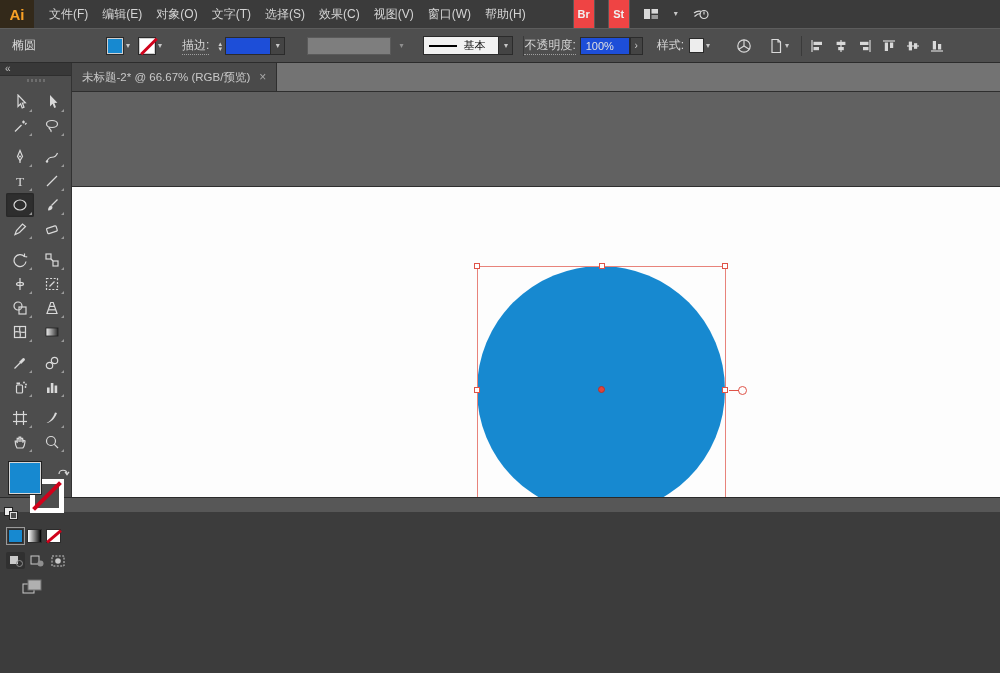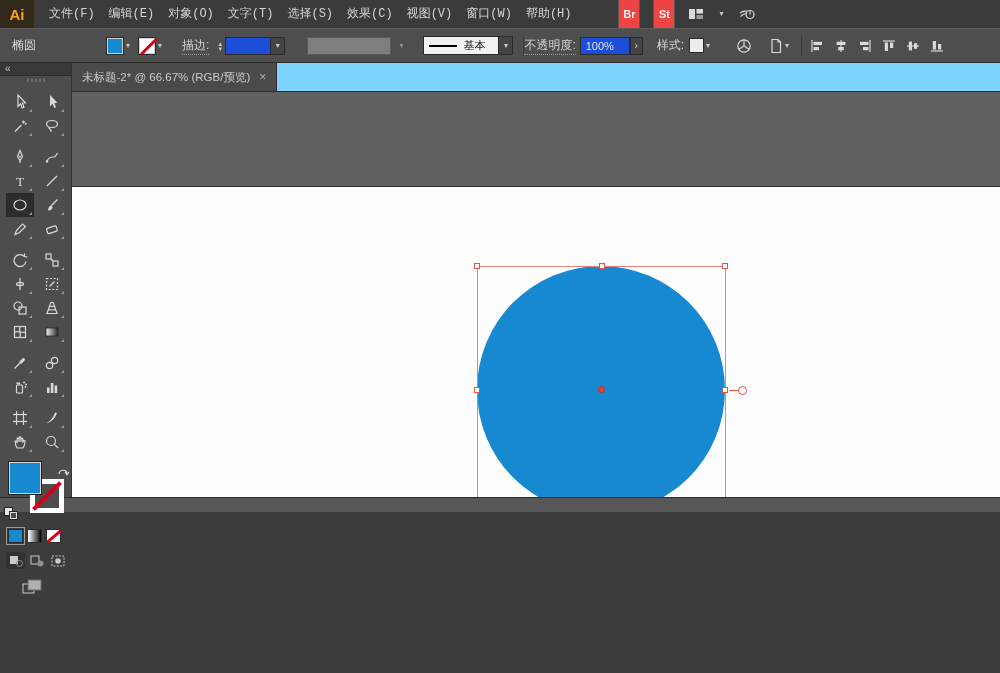--- a/index.html
+++ b/index.html
@@ -10,21 +10,21 @@
     background:#3c3c3c; -webkit-font-smoothing:antialiased;
   }
   .app { position:relative; width:1000px; height:512px; display:flex; flex-direction:column; }
 
   
   .menubar { flex:0 0 28px; height:28px; background:#3b3b3b; display:flex; align-items:center;
              color:#d4d4d4; font-size:12px; }
   .logo { width:34px; height:28px; background:#33291a; color:#f9a126; font-weight:bold;
           font-size:15px; display:flex; align-items:center; justify-content:center; }
   #menu { display:flex; margin-left:8px; }
-  #menu .mi { padding:0 7px; line-height:28px; white-space:nowrap; cursor:default;font-family:Liberation Mono, monospace; }
+  #menu .mi { padding:0 7px; line-height:28px; white-space:nowrap; cursor:default; }
   .menubar-right { display:flex; align-items:center; gap:13px; margin-left:40px; }
   .appbtn { min-width:22px; height:18px; background:#ef4444; border-radius:3px; font-size:11px;
             font-weight:bold; color:#f0f0f0; display:flex; align-items:center; justify-content:center;
             padding:16px 3px; border:1px solid #585858; }
   .chev { color:#c7c7c7; font-size:8px; line-height:1; padding:0 2px; }
   .chev.dis { color:#8f8f8f; }
 
   
   .optionsbar { flex:0 0 35px; height:35px; background:#4e4e4e; border-top:1px solid #5d5d5d;
                 border-bottom:1px solid #2c2c2c; display:flex; align-items:center;
@@ -92,21 +92,21 @@
   .cbtn.none { background:#fff; }
   .cbtn.none::after { content:""; position:absolute; left:-2px; top:5px; width:18px; height:3px;
                       background:#d0021b; transform:rotate(-40deg); }
   .modes { display:flex; gap:2px; margin:9px 0 0 6px; }
   .mode { width:19px; height:17px; display:flex; align-items:center; justify-content:center; border-radius:2px; }
   .mode.sel { background:#303030; }
   .screenmode { margin:10px 0 0 22px; }
 
   
   .canvasarea { flex:1; display:flex; flex-direction:column; min-width:0; }
-  .tabbar { flex:0 0 29px; background:#7dd3fc; display:flex; align-items:stretch;
+  .tabbar { flex:0 0 29px; background:#737373; display:flex; align-items:stretch;
             border-bottom:1px solid #2e2e2e; }
   .tab { background:#4a4a4a; color:#c9c9c9; font-size:11.5px; display:flex; align-items:center;
          padding:0 10px; gap:9px; border-right:1px solid #2e2e2e; }
   .tabclose { color:#a8a8a8; font-size:12px; }
   .pasteboard { position:relative; flex:1; background:#616161; overflow:hidden; }
   .artboard { position:absolute; left:0; right:0; bottom:0; background:#fdfdfd;
               border-top:1px solid #2f2f2f; }
   .shape-circle { position:absolute; border-radius:50%; }
   .bbox { position:absolute; border:1px solid #e8837b; }
   .handle { position:absolute; width:6px; height:6px; background:#fff; border:1px solid #df5348; z-index:4; }

